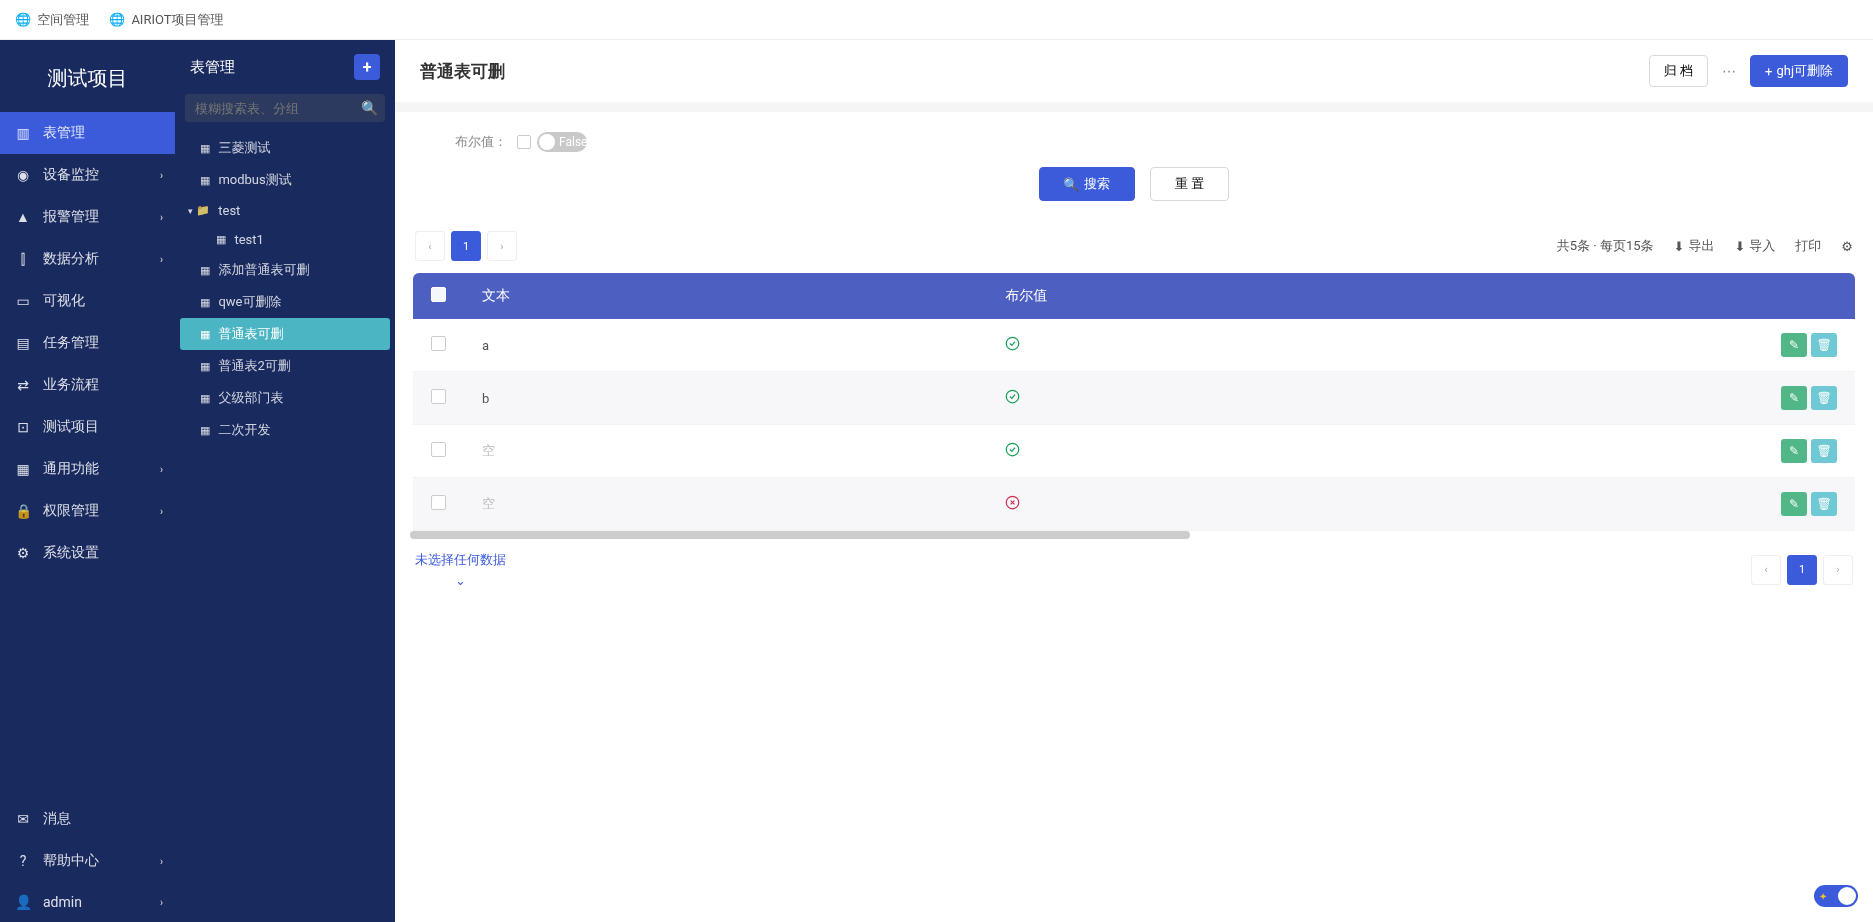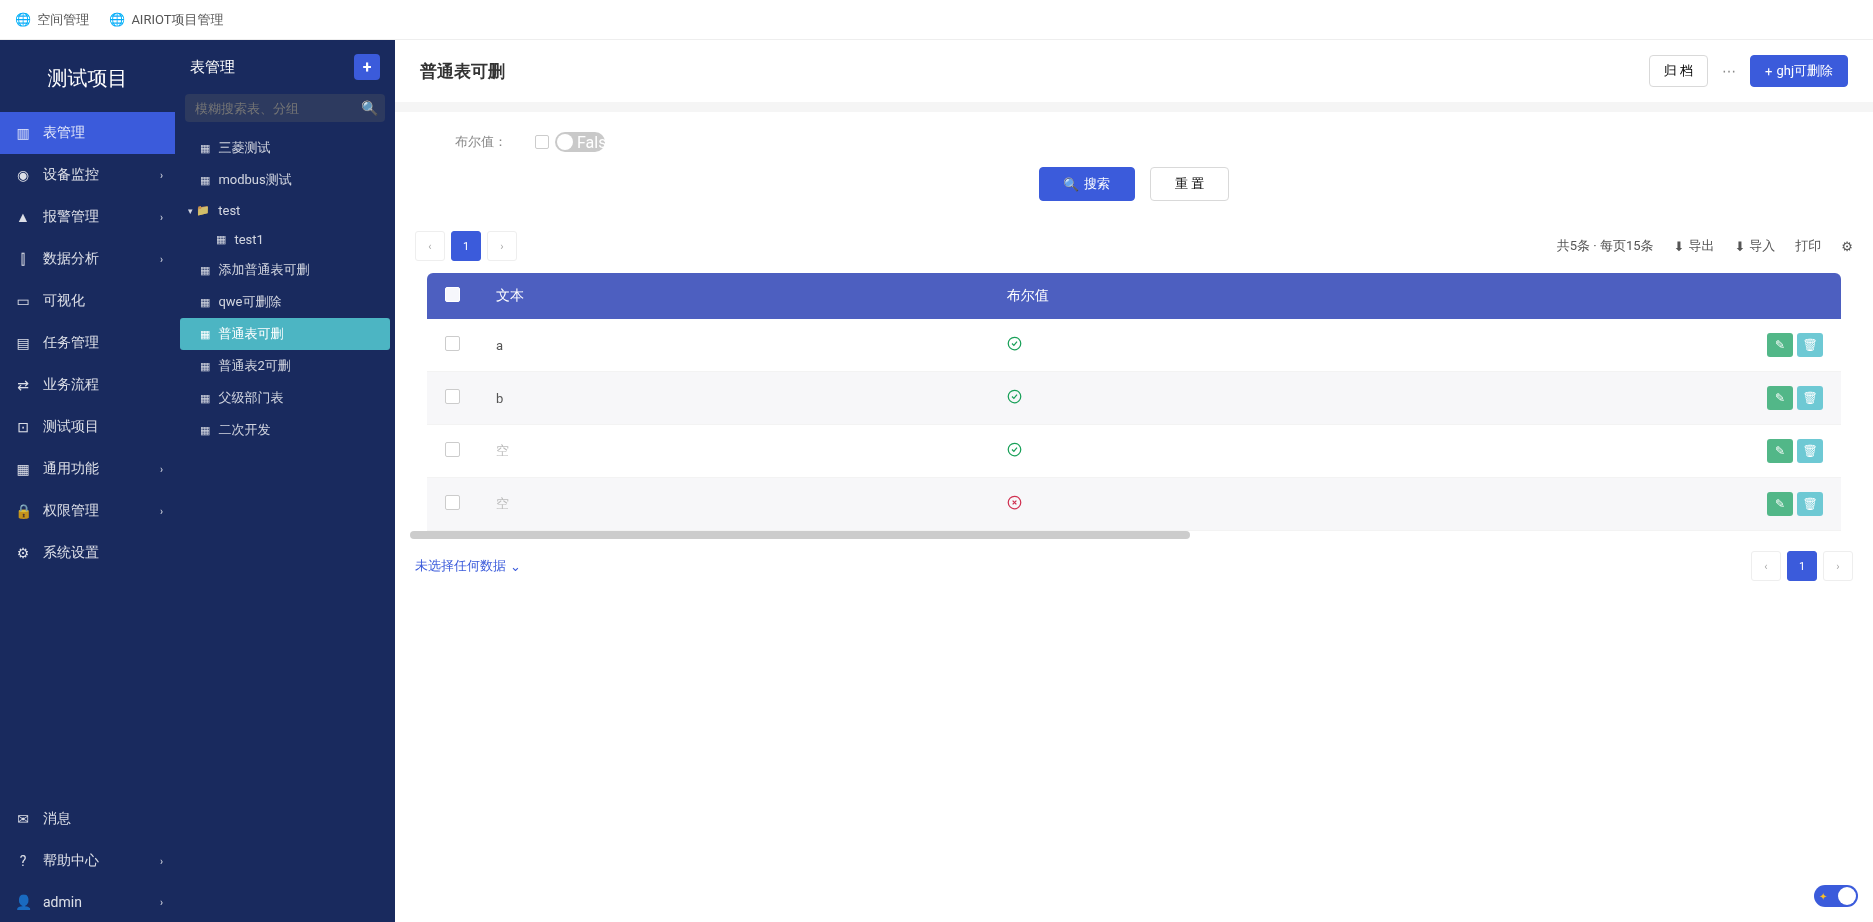--- a/index.html
+++ b/index.html
@@ -29,51 +29,51 @@
 .tree-item.folder .caret { margin-right: 4px; font-size: 9px; }
 .tree-item.active { background: #4cb5c3; color: #fff; }
 .main { flex: 1; background: #fff; display: flex; flex-direction: column; overflow: hidden;}
 .main-header { display: flex; align-items: center; justify-content: space-between; padding: 15px 25px; }
 .main-title { font-size: 17px; font-weight: 600; }
 .main-actions { display: flex; align-items: center; gap: 6px; }
 .btn { padding: 6px 14px; border-radius: 4px; font-size: 13px; cursor: pointer; border: 1px solid #d9d9d9; background: #fff; display: inline-flex; align-items: center; gap: 4px;}
 .btn-primary { background: #3b5bdb; color: #fff; border-color: #3b5bdb; }
 .more-btn { padding: 6px 8px; cursor: pointer; color: #888;}
 .divider { height: 10px; background: #f5f5f5; }
-.filter-bar { padding: 20px 60px 15px; display: flex; align-items: center; gap: 28px; font-size: 13px; color: #888; }
+.filter-bar { padding: 20px 60px 15px; display: flex; align-items: center; gap: 10px; font-size: 13px; color: #888; }
 .switch-wrap { display: inline-flex; align-items: center; gap:6px;}
 .checkbox-sm { width: 14px; height: 14px; border: 1px solid #ccc; border-radius: 2px;}
 .switch { width: 50px; height: 20px; background: #c9c9c9; border-radius: 10px; position: relative; display: flex; align-items: center; }
 .switch .knob { width: 16px; height: 16px; background: #fff; border-radius: 50%; position: absolute; left: 2px; }
-.switch .lbl { font-size: 16px; color: #fff; margin-left: 22px;}
+.switch .lbl { font-size: 12px; color: #fff; margin-left: 22px;}
 .filter-actions { text-align: center; padding: 0 0 20px; display: flex; justify-content: center; gap: 15px;}
 .filter-actions .btn { padding: 7px 24px; }
 .toolbar { display: flex; align-items: center; padding: 10px 20px 12px; gap: 6px;}
 .pager-btn { width: 30px; height: 30px; border: 1px solid #eee; border-radius: 3px; display: flex; align-items: center; justify-content: center; cursor: pointer; color: #aaa; font-size: 11px;}
 .pager-btn.active { background: #3b5bdb; color: #fff; border-color: #3b5bdb; }
 .toolbar-right { margin-left: auto; display: flex; align-items: center; gap: 20px; font-size: 13px; color: #555;}
 .toolbar-right .action { display: flex; align-items: center; gap: 4px; cursor: pointer;}
-.table-wrap { overflow-x: auto; padding: 0 32px;}
+.table-wrap { overflow-x: auto; padding: 0 18px;}
 .table { width: 100%; min-width: 1150px; border-collapse: collapse; }
 .table th { background: #4d5fc0; color: #fff; text-align: left; padding: 14px 18px; font-weight: 500; font-size: 14px;}
 .table th:first-child { width: 50px; border-top-left-radius: 6px;}
 .table th:last-child { border-top-right-radius: 6px; text-align: right; width: 230px;}
 .table td { padding: 14px 18px; border-bottom: 1px solid #f3f3f3; font-size: 13px; color: #555;}
 .table tr:nth-child(even) td { background: #f7f7f9; }
 .table td:last-child { text-align: right; }
 .chk { width: 15px; height: 15px; border: 1px solid #ccc; border-radius: 2px; background: #fff; display: inline-block;}
 .chk.head { border-color: #fff; background: rgba(255,255,255,0.95);}
 .status-ok { color: #18a058; font-size: 15px;}
 .status-fail { color: #d03050; font-size: 15px;}
 .row-actions { display: inline-flex; gap: 4px; }
 .act-btn { width: 26px; height: 24px; border-radius: 3px; display: flex; align-items: center; justify-content: center; color: #fff; cursor: pointer; font-size: 12px;}
 .act-edit { background: #52b788; }
 .act-del { background: #6ec9d4; }
 .footer { display: flex; align-items: center; padding: 12px 20px; }
-.footer-select { color: #3b5bdb; font-size: 13px; display: flex; align-items: center; gap: 4px; cursor: pointer;}
+.footer-select { color: #3b5bdb; font-size: 13px; display: flex; align-items: center; gap: 4px; cursor: pointer; flex-direction: column;}
 .footer-right { margin-left: auto; display: flex; gap: 6px;}
 .theme-toggle { position: fixed; bottom: 15px; right: 15px; width: 44px; height: 22px; background: #3b5bdb; border-radius: 11px; display:flex; align-items:center;}
 .theme-toggle .knob { width: 18px; height: 18px; background: #fff; border-radius: 50%; margin-left: auto; margin-right:2px;}
 .theme-toggle .star { color: #fbbf24; font-size: 10px; margin-left: 5px;}
 .scroll-indicator { height: 8px; background: #ccc; border-radius:4px; margin: 0 15px; width: 780px;}
 </style>
 </head>
 <body>
 
 <div class="top-bar">

